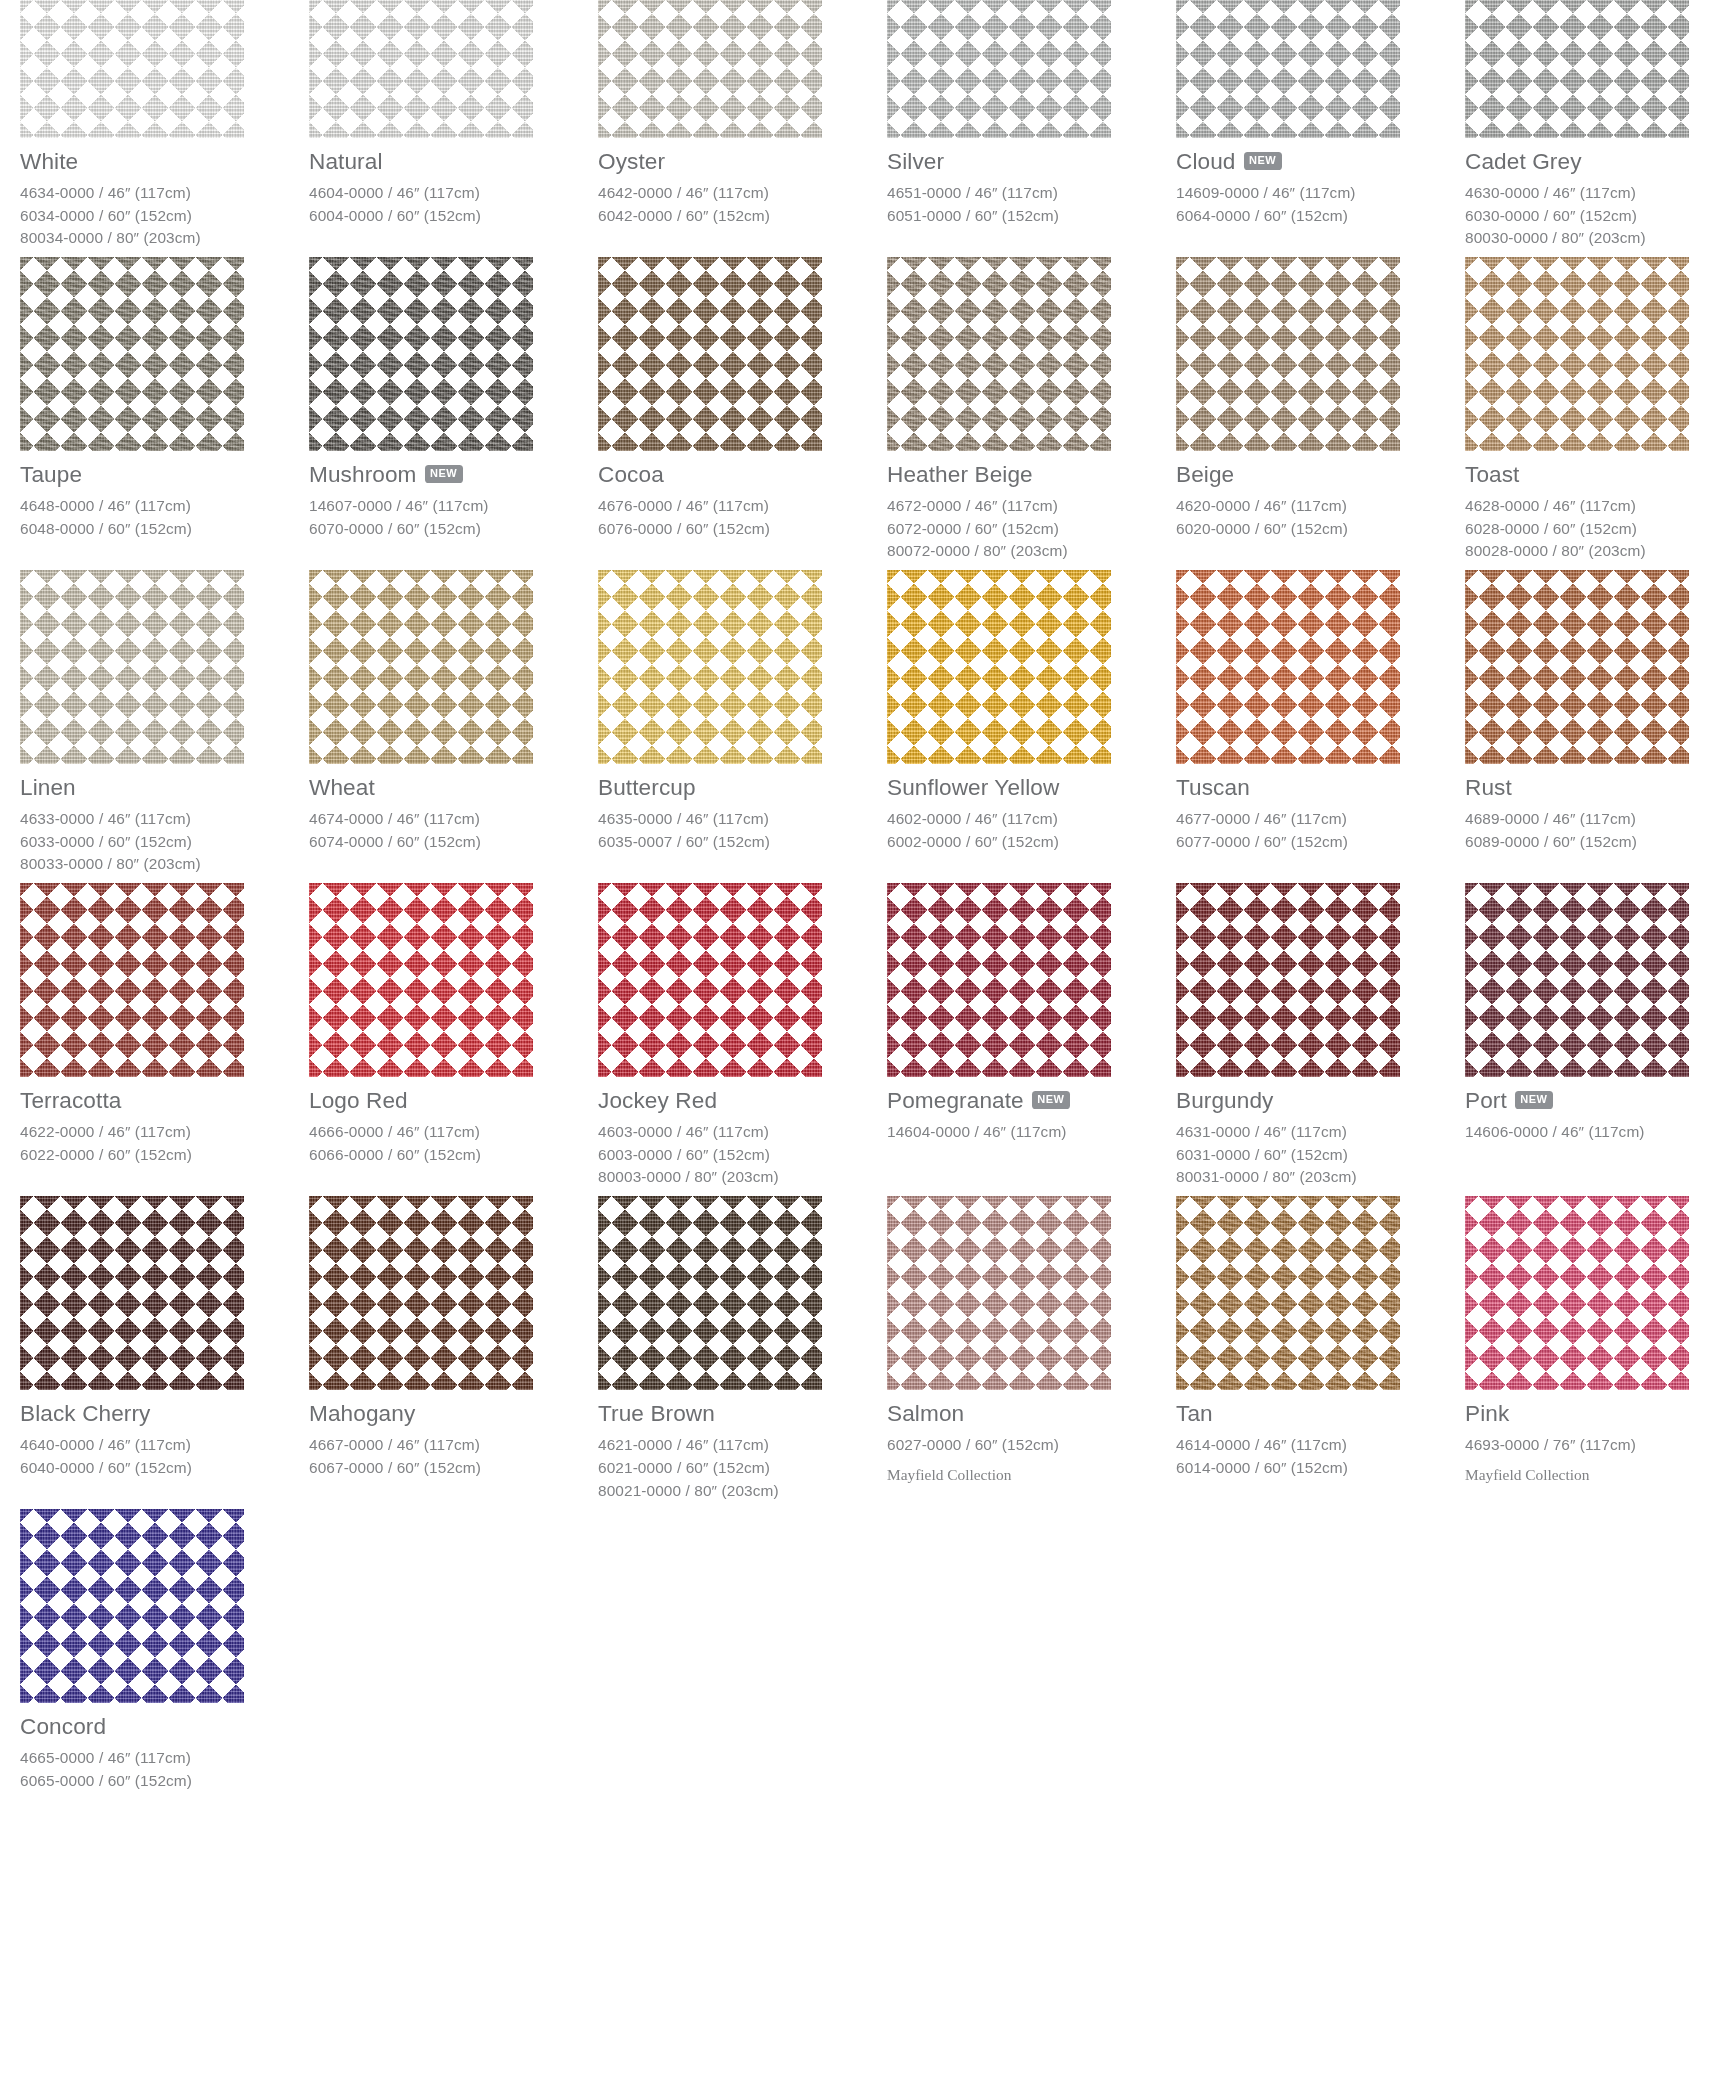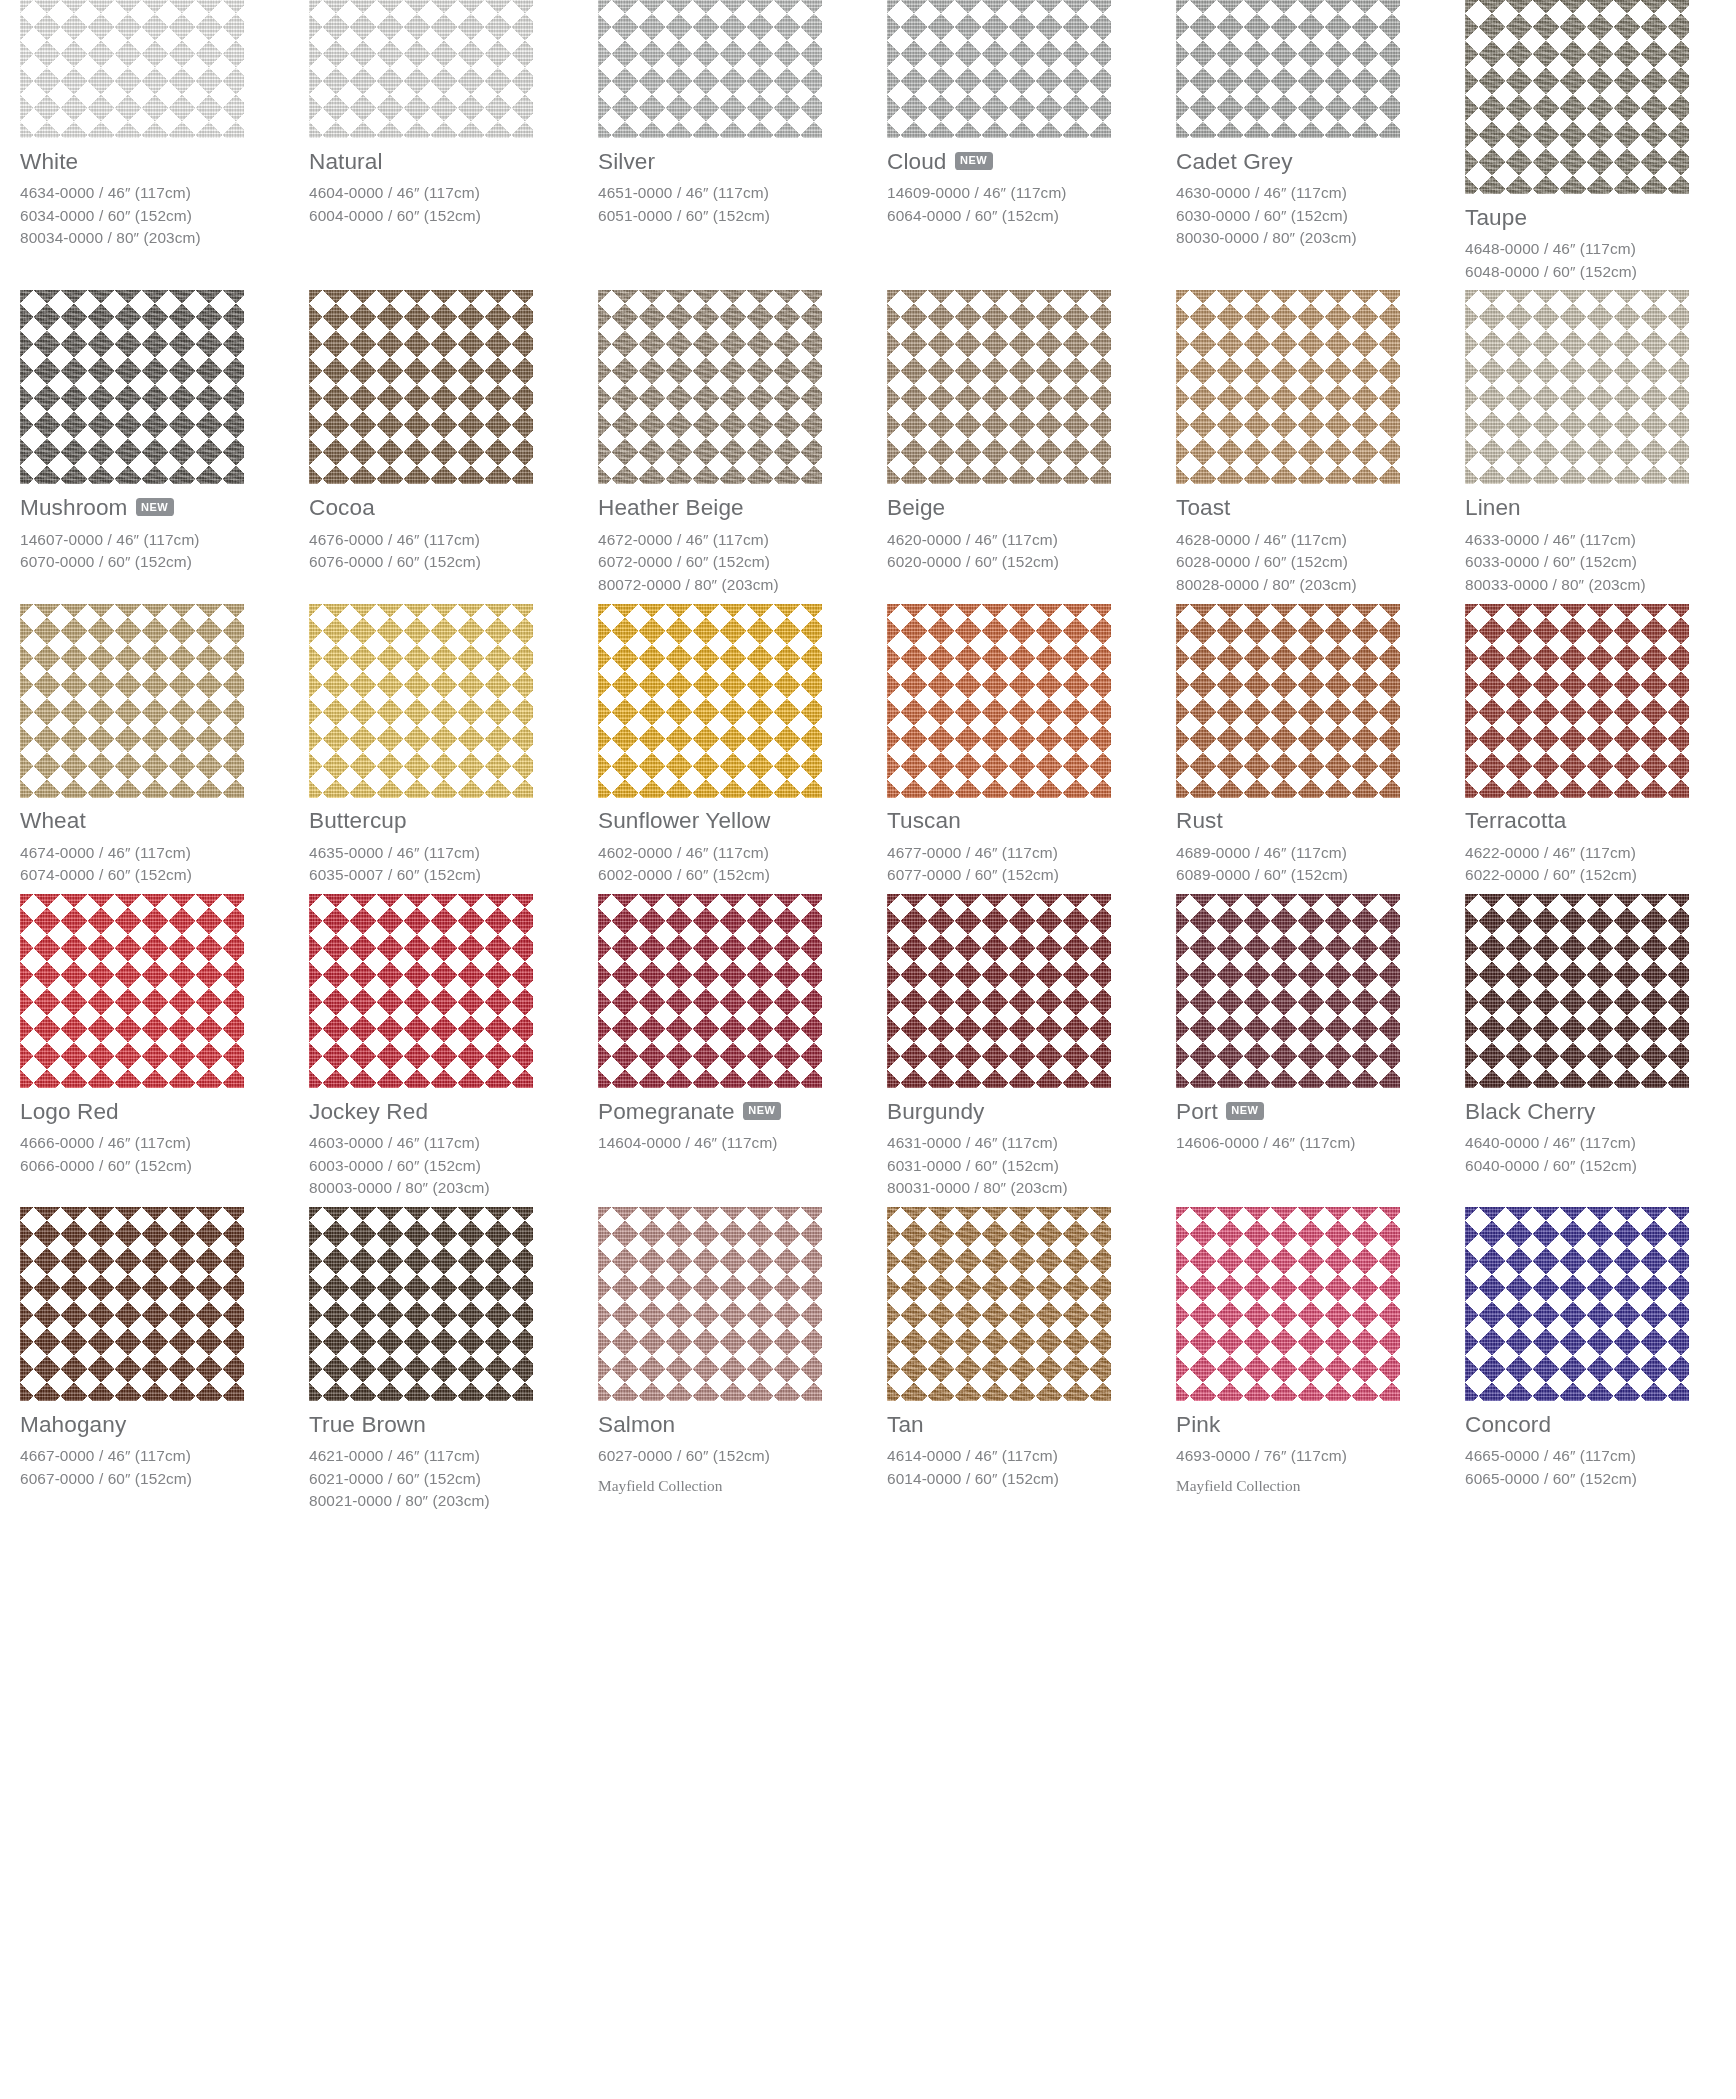--- a/index.html
+++ b/index.html
@@ -172,20 +172,33 @@
           </div>
         </div>
         <div class="name-line">
           <span class="color-name">Natural</span>
         </div>
         <div class="sku">4604-0000  /  46″ (117cm)</div>
         <div class="sku">6004-0000  /  60″ (152cm)</div>
       </div>
       <div class="swatch-cell swatch-row-top">
         <div class="swatch-wrap">
+          <div class="fabric" style="background: rgb(214, 210, 200);">
+            <div class="weave"></div>
+            <div class="mottle"></div>
+          </div>
+        </div>
+        <div class="name-line">
+          <span class="color-name">Oyster</span>
+        </div>
+        <div class="sku">4642-0000  /  46″ (117cm)</div>
+        <div class="sku">6042-0000  /  60″ (152cm)</div>
+      </div>
+      <div class="swatch-cell swatch-row-top">
+        <div class="swatch-wrap">
           <div class="fabric" style="background: rgb(195, 197, 196);">
             <div class="weave"></div>
             <div class="mottle"></div>
           </div>
         </div>
         <div class="name-line">
           <span class="color-name">Silver</span>
         </div>
         <div class="sku">4651-0000  /  46″ (117cm)</div>
         <div class="sku">6051-0000  /  60″ (152cm)</div>

